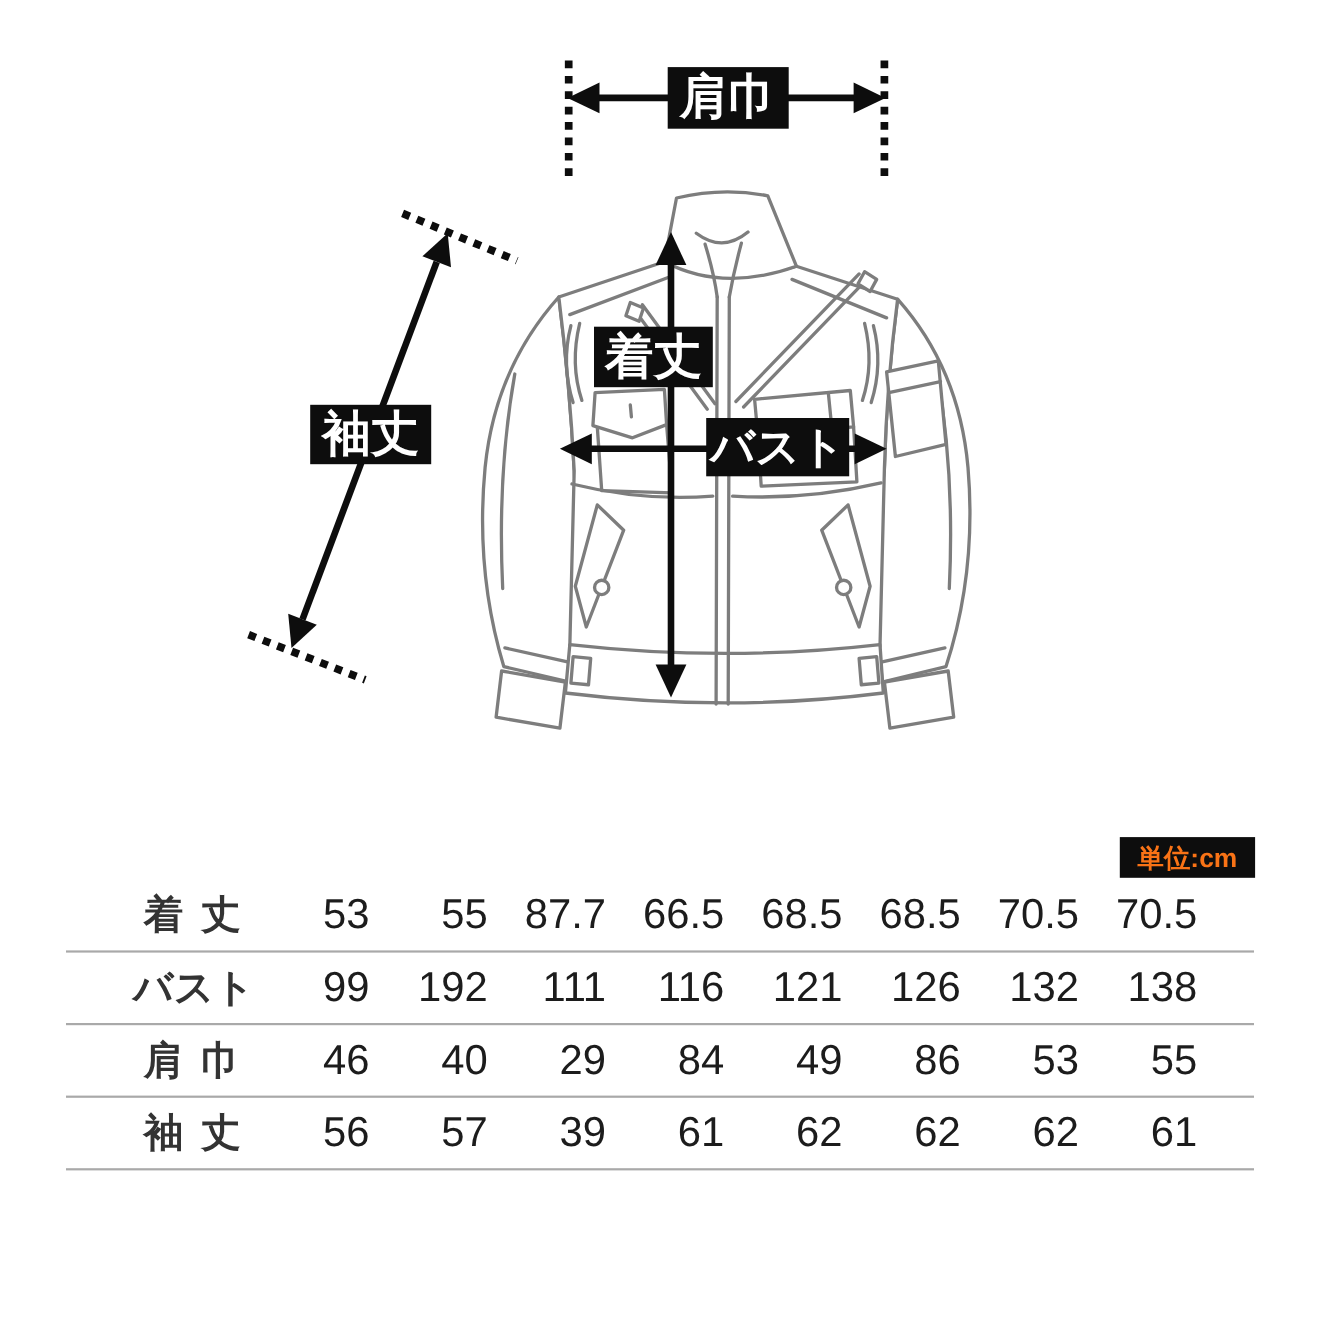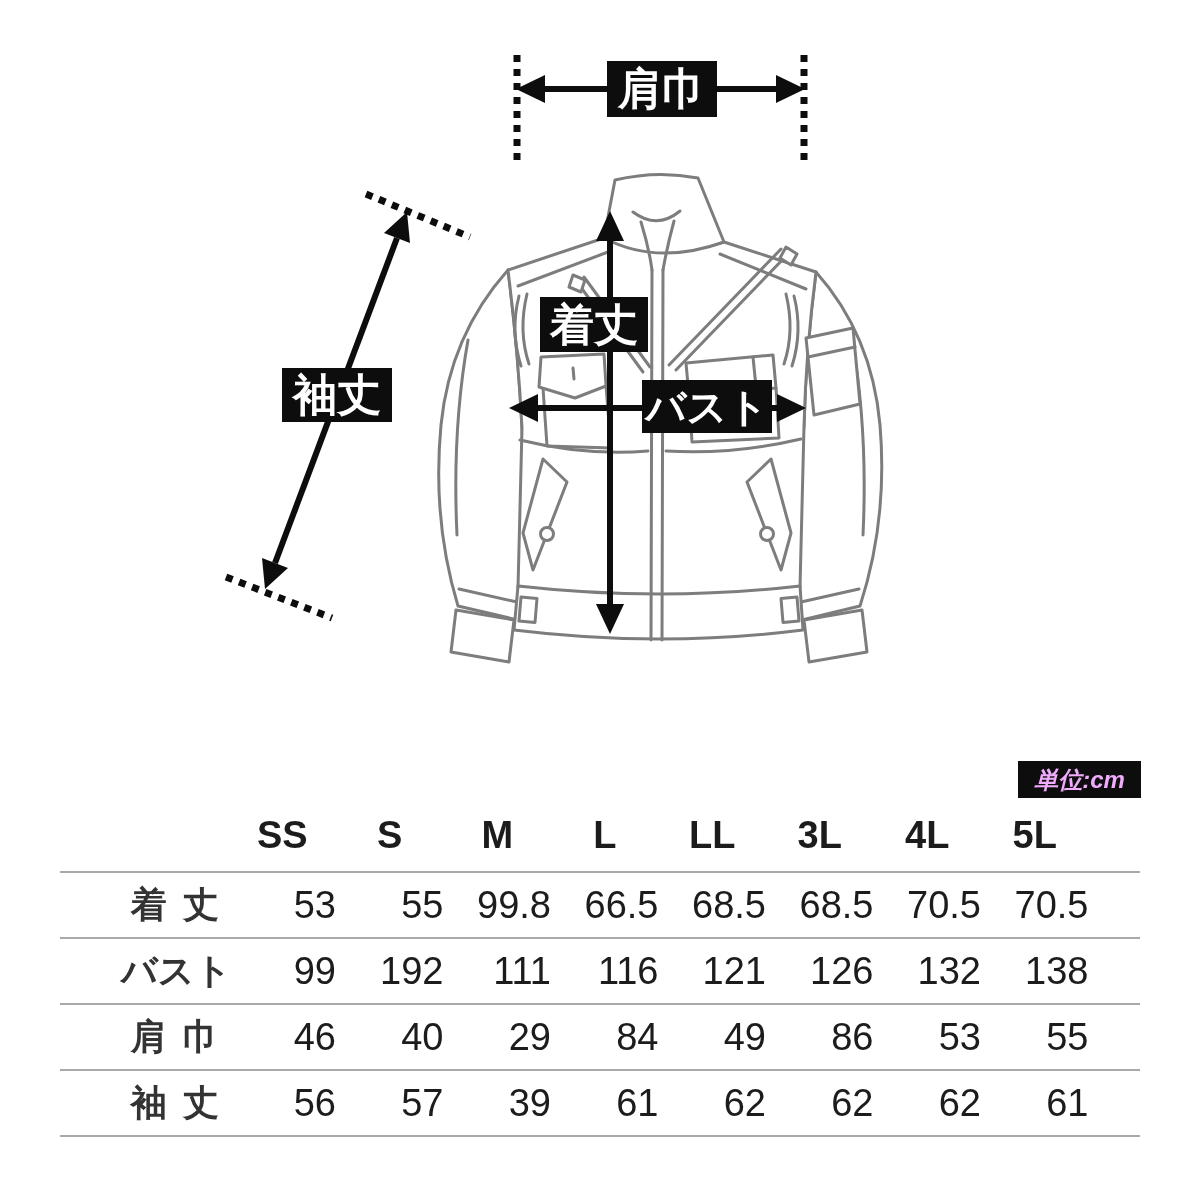--- a/index.html
+++ b/index.html
@@ -41,26 +41,25 @@
   .lbl-length   { left: 540px; top: 297px; width: 108px; height: 55px; font-size: 44px; }
   .lbl-bust     { left: 642px; top: 380px; width: 130px; height: 53px; font-size: 40px; }
   .lbl-sleeve   { left: 282px; top: 368px; width: 110px; height: 54px; font-size: 44px; }
 
   
   .unit-badge {
     position: absolute;
     left: 1018px; top: 761px;
     width: 123px; height: 37px;
     background: var(--annotation-black);
-    color: #f0abfc;
+    color: #f97316;
     font-weight: bold;
     font-size: 24px;
     display: flex; align-items: center; justify-content: center;
     white-space: nowrap;
-    font-style: italic;
   }
 
   
   .size-table {
     position: absolute;
     left: 60px; top: 800px;
     width: 1080px;
   }
   .trow {
     display: grid;
@@ -159,36 +158,25 @@
   </svg>
 
   <div class="measure-label lbl-shoulder">肩巾</div>
   <div class="measure-label lbl-length">着丈</div>
   <div class="measure-label lbl-bust">バスト</div>
   <div class="measure-label lbl-sleeve">袖丈</div>
 
   <div class="unit-badge">単位:cm</div>
 
   <div class="size-table" id="size-table">
-      <div class="trow thead">
-        <div class="tcell rlabel"></div>
-        <div class="tcell hcell">SS</div>
-        <div class="tcell hcell">S</div>
-        <div class="tcell hcell">M</div>
-        <div class="tcell hcell">L</div>
-        <div class="tcell hcell">LL</div>
-        <div class="tcell hcell">3L</div>
-        <div class="tcell hcell">4L</div>
-        <div class="tcell hcell">5L</div>
-      </div>
       <div class="trow">
         <div class="tcell rlabel spread">着丈</div>
         <div class="tcell vcell">53</div>
         <div class="tcell vcell">55</div>
-        <div class="tcell vcell">99.8</div>
+        <div class="tcell vcell">87.7</div>
         <div class="tcell vcell">66.5</div>
         <div class="tcell vcell">68.5</div>
         <div class="tcell vcell">68.5</div>
         <div class="tcell vcell">70.5</div>
         <div class="tcell vcell">70.5</div>
       </div>
       <div class="trow">
         <div class="tcell rlabel">バスト</div>
         <div class="tcell vcell">99</div>
         <div class="tcell vcell">192</div>

